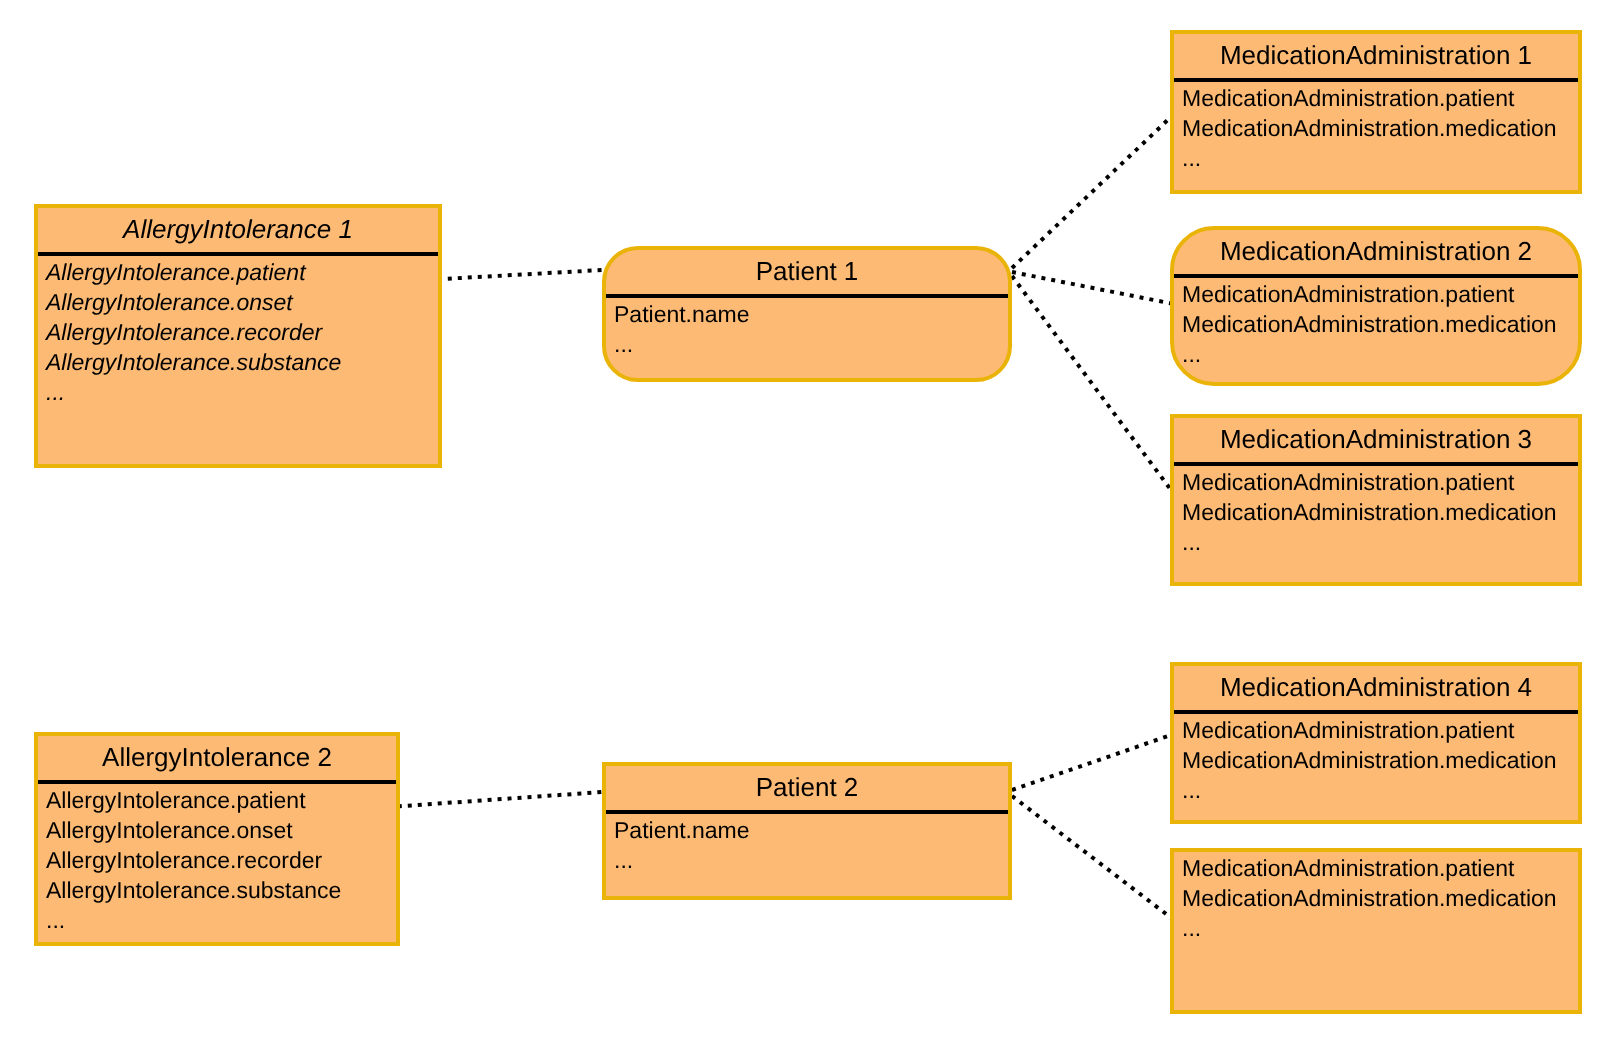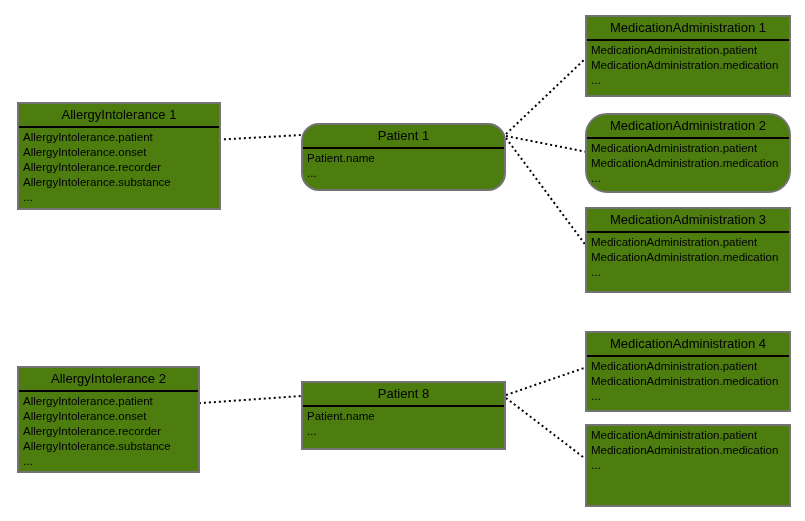--- a/index.html
+++ b/index.html
@@ -14,43 +14,43 @@
   }
   .connectors {
     position: absolute;
     left: 0; top: 0;
     width: 805px; height: 521px;
     pointer-events: none;
   }
   .box {
     position: absolute;
     box-sizing: border-box;
-    background: #4d7c0f;
-    border: 2px solid #737373;
+    background: #fdba74;
+    border: 2px solid #eab308;
   }
   .box-header {
     box-sizing: content-box;
     height: 22px;
     line-height: 22px;
     text-align: center;
     border-bottom: 2px solid #000000;
     font-size: 13px;
     white-space: nowrap;
     overflow: hidden;
   }
   .box-body {
     padding: 2px 4px 0 4px;
     font-size: 11.5px;
     line-height: 15px;
     white-space: nowrap;
   }
   .field { height: 15px; }
 
   
-  #allergy1  { left: 17px;  top: 102px; width: 204px; height: 108px; }
+  #allergy1  { left: 17px;  top: 102px; width: 204px; height: 132px; font-style: italic; }
   #patient1  { left: 301px; top: 123px; width: 205px; height: 68px; border-radius: 18px;  }
   #med1      { left: 585px; top: 15px;  width: 206px; height: 82px;  }
   #med2      { left: 585px; top: 113px; width: 206px; height: 80px; border-radius: 22px;  }
   #med3      { left: 585px; top: 207px; width: 206px; height: 86px;  }
   #allergy2  { left: 17px;  top: 366px; width: 183px; height: 107px; }
   #patient2  { left: 301px; top: 381px; width: 205px; height: 69px;  }
   #med4      { left: 585px; top: 331px; width: 206px; height: 81px;  }
   #med5      { left: 585px; top: 424px; width: 206px; height: 83px;  }
 </style>
 </head>
@@ -121,21 +121,21 @@
     <div class="box-body">
       <div class="field">AllergyIntolerance.patient</div>
       <div class="field">AllergyIntolerance.onset</div>
       <div class="field">AllergyIntolerance.recorder</div>
       <div class="field">AllergyIntolerance.substance</div>
       <div class="field">...</div>
     </div>
   </div>
 
   <div class="box" id="patient2">
-    <div class="box-header">Patient 8</div>
+    <div class="box-header">Patient 2</div>
     <div class="box-body">
       <div class="field">Patient.name</div>
       <div class="field">...</div>
     </div>
   </div>
 
   <div class="box" id="med4">
     <div class="box-header">MedicationAdministration 4</div>
     <div class="box-body">
       <div class="field">MedicationAdministration.patient</div>

